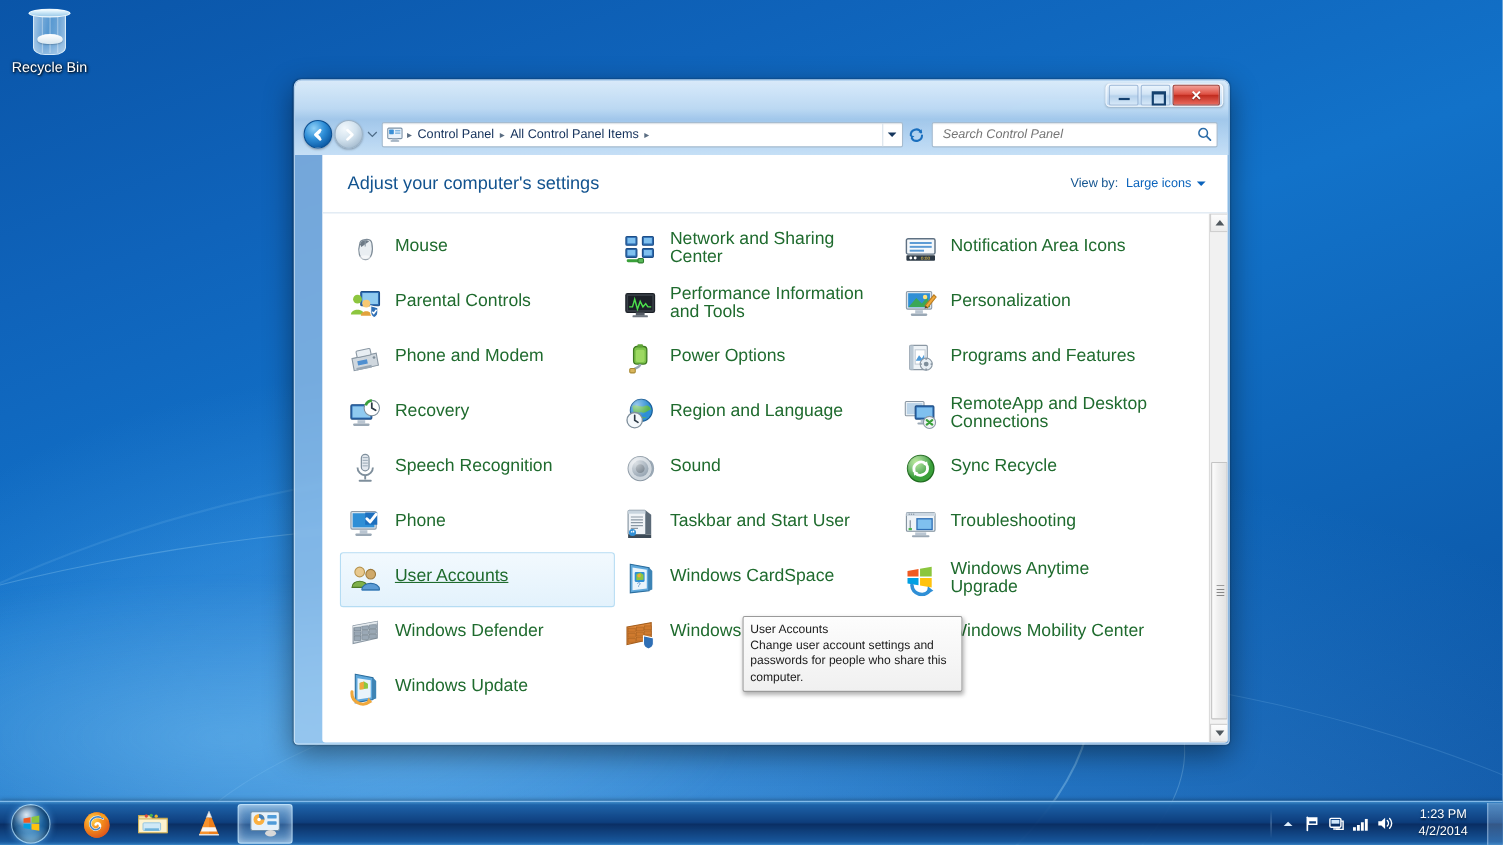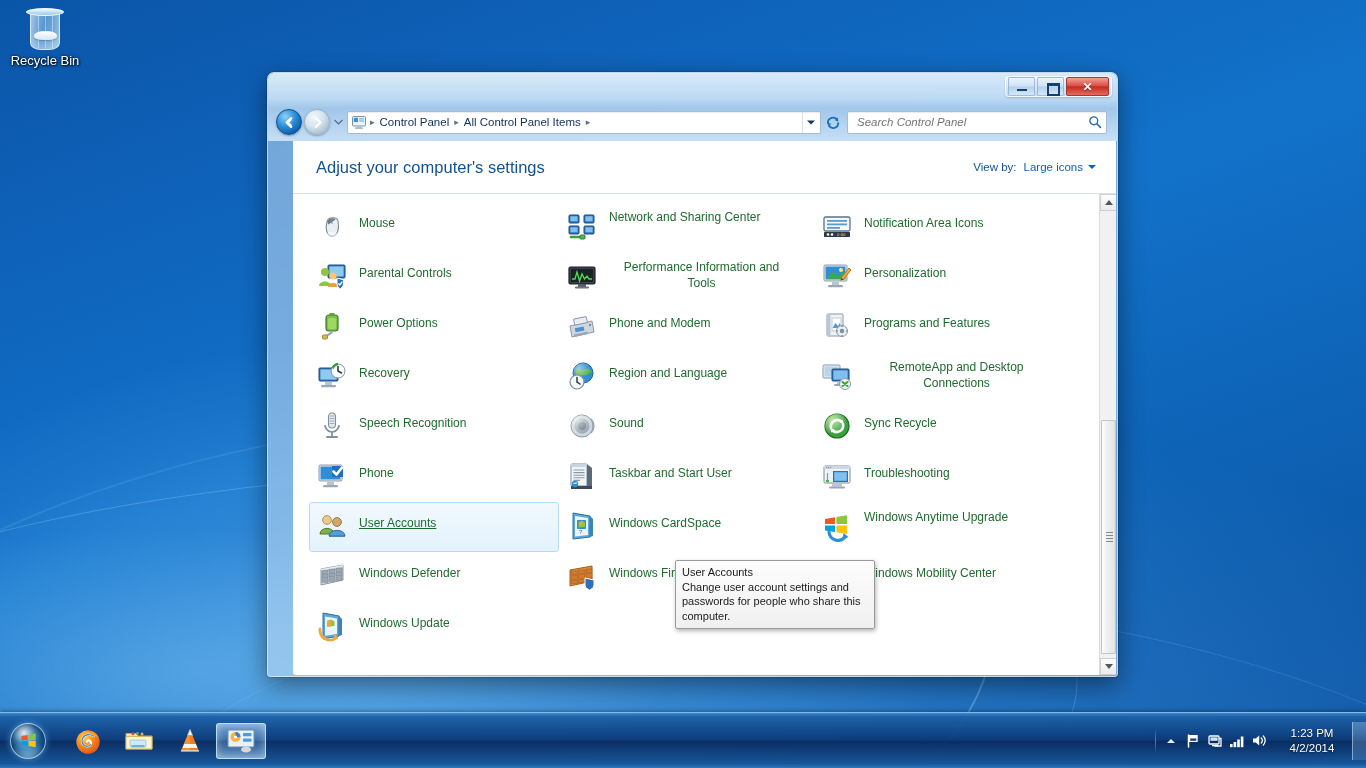--- a/index.html
+++ b/index.html
@@ -290,24 +290,23 @@
     padding: 6px 8px 6px 6px;
     min-height: 50px;
     cursor: default;
     border: 1px solid transparent;
     border-radius: 3px;
   }
   .cp-item .ic {
     width: 32px; height: 32px; flex: 0 0 auto; position: relative; margin-top: 1px;
   }
   .cp-item .lbl {
-    font-size: 12px; line-height: 15.5px; color: #1f6b2e;
+    font-size: 16px; line-height: 15.5px; color: #1f6b2e;
     padding-top: 7px;
     max-width: 185px;
-    text-align: center;
   }
   .cp-item.two-line .lbl { padding-top: 1px; }
   .cp-item.selected {
     background: linear-gradient(180deg,#f2f9fe 0%, #e3f2fc 100%);
     border: 1px solid #b5dcf3;
   }
   .cp-item.selected .lbl {
     text-decoration: underline;
     color: #1f6b2e;
   }
@@ -365,21 +364,21 @@
     padding: 4px 6px 5px 6px;
     font-size: 11px; line-height: 14.5px; color: #1a1a1a;
     box-shadow: 1px 2px 4px rgba(0,0,0,0.30);
     z-index: 40;
   }
   #tooltip-title { margin-bottom: 0px; }
 
   
   #taskbar {
     position: absolute; left: 0; bottom: 0;
-    width: 1366px; height: 56px;
+    width: 1366px; height: 40px;
     background:
       linear-gradient(180deg,
         rgba(62,138,199,0.92) 0%,
         rgba(28,96,166,0.95) 7%,
         rgba(12,58,120,0.96) 48%,
         rgba(9,44,96,0.97) 52%,
         rgba(22,84,152,0.96) 92%,
         rgba(46,120,186,0.95) 100%);
     border-top: 1px solid rgba(160,210,250,0.75);
     display: flex; align-items: center;
@@ -629,37 +628,37 @@
                     <circle cx="20" cy="10" r="2" fill="#ffe17a"></circle>
                     <rect x="11" y="22" width="7" height="3" fill="#b9c5d1"></rect>
                     <rect x="7" y="25" width="15" height="2.2" rx="1" fill="#9aa8b5"></rect>
                     <path d="M20 18 L28 8 L30 10 L22 20 Z" fill="#f0a83c" stroke="#b97c20"></path>
                     <path d="M19.5 20.5 L20.3 17.8 L22.4 19.8 Z" fill="#5a4a36"></path>
                   </svg></div>
                 <div class="lbl">Personalization</div>
               </div>
               <div class="cp-item">
                 <div class="ic"><svg width="32" height="32" viewBox="0 0 32 32">
+                    <path d="M4 16 L26 11 L28 22 L6 27 Z" fill="#cfd7de" stroke="#8b98a4"></path>
+                    <rect x="8" y="8" width="13" height="6" rx="1" transform="rotate(-12 14 11)" fill="#e8eef3" stroke="#8b98a4"></rect>
+                    <rect x="9" y="17.5" width="9" height="4" transform="rotate(-12 13 19)" fill="#4f8fd0"></rect>
+                    <rect x="8" y="23" width="14" height="2.5" transform="rotate(-12 15 24)" fill="#9aa8b5"></rect>
+                    <circle cx="24" cy="15" r="1.2" fill="#7e8c99"></circle>
+                  </svg></div>
+                <div class="lbl">Phone and Modem</div>
+              </div>
+              <div class="cp-item">
+                <div class="ic"><svg width="32" height="32" viewBox="0 0 32 32">
                     <rect x="10" y="5" width="12" height="16" rx="3" fill="#7cc24a" stroke="#3f7a22" stroke-width="1.2"></rect>
                     <rect x="13.4" y="3" width="5.2" height="2.6" rx="1" fill="#5ea336"></rect>
                     <rect x="12" y="8" width="8" height="11" rx="1.5" fill="#a8e06b" opacity="0.75"></rect>
                     <path d="M16 21 C16 25 10 24 10 27" stroke="#9aa8b5" stroke-width="2.2" fill="none"></path>
                     <rect x="6.5" y="25" width="5" height="4" rx="1" fill="#d9b65c" stroke="#a88933"></rect>
                   </svg></div>
                 <div class="lbl">Power Options</div>
-              </div>
-              <div class="cp-item">
-                <div class="ic"><svg width="32" height="32" viewBox="0 0 32 32">
-                    <path d="M4 16 L26 11 L28 22 L6 27 Z" fill="#cfd7de" stroke="#8b98a4"></path>
-                    <rect x="8" y="8" width="13" height="6" rx="1" transform="rotate(-12 14 11)" fill="#e8eef3" stroke="#8b98a4"></rect>
-                    <rect x="9" y="17.5" width="9" height="4" transform="rotate(-12 13 19)" fill="#4f8fd0"></rect>
-                    <rect x="8" y="23" width="14" height="2.5" transform="rotate(-12 15 24)" fill="#9aa8b5"></rect>
-                    <circle cx="24" cy="15" r="1.2" fill="#7e8c99"></circle>
-                  </svg></div>
-                <div class="lbl">Phone and Modem</div>
               </div>
               <div class="cp-item">
                 <div class="ic"><svg width="32" height="32" viewBox="0 0 32 32">
                     <rect x="6" y="4" width="16" height="22" rx="1" fill="#eef3f7" stroke="#8b98a4"></rect>
                     <rect x="6" y="4" width="3.5" height="22" fill="#b9c7d3"></rect>
                     <rect x="11" y="8" width="9" height="13" fill="#ffffff" stroke="#c3cdd6"></rect>
                     <path d="M11.5 18 L14.5 13 L17 16 L19 12.5 L19.5 18 Z" fill="#4f9bd9"></path>
                     <circle cx="21" cy="21" r="5.5" fill="#e8eff5" stroke="#8b98a4"></circle>
                     <circle cx="21" cy="21" r="2.2" fill="#7f8f9c"></circle>
                     <path d="M21 15.5 L21 17 M21 25 L21 26.5 M15.5 21 L17 21 M25 21 L26.5 21" stroke="#8b98a4" stroke-width="1.6"></path>

